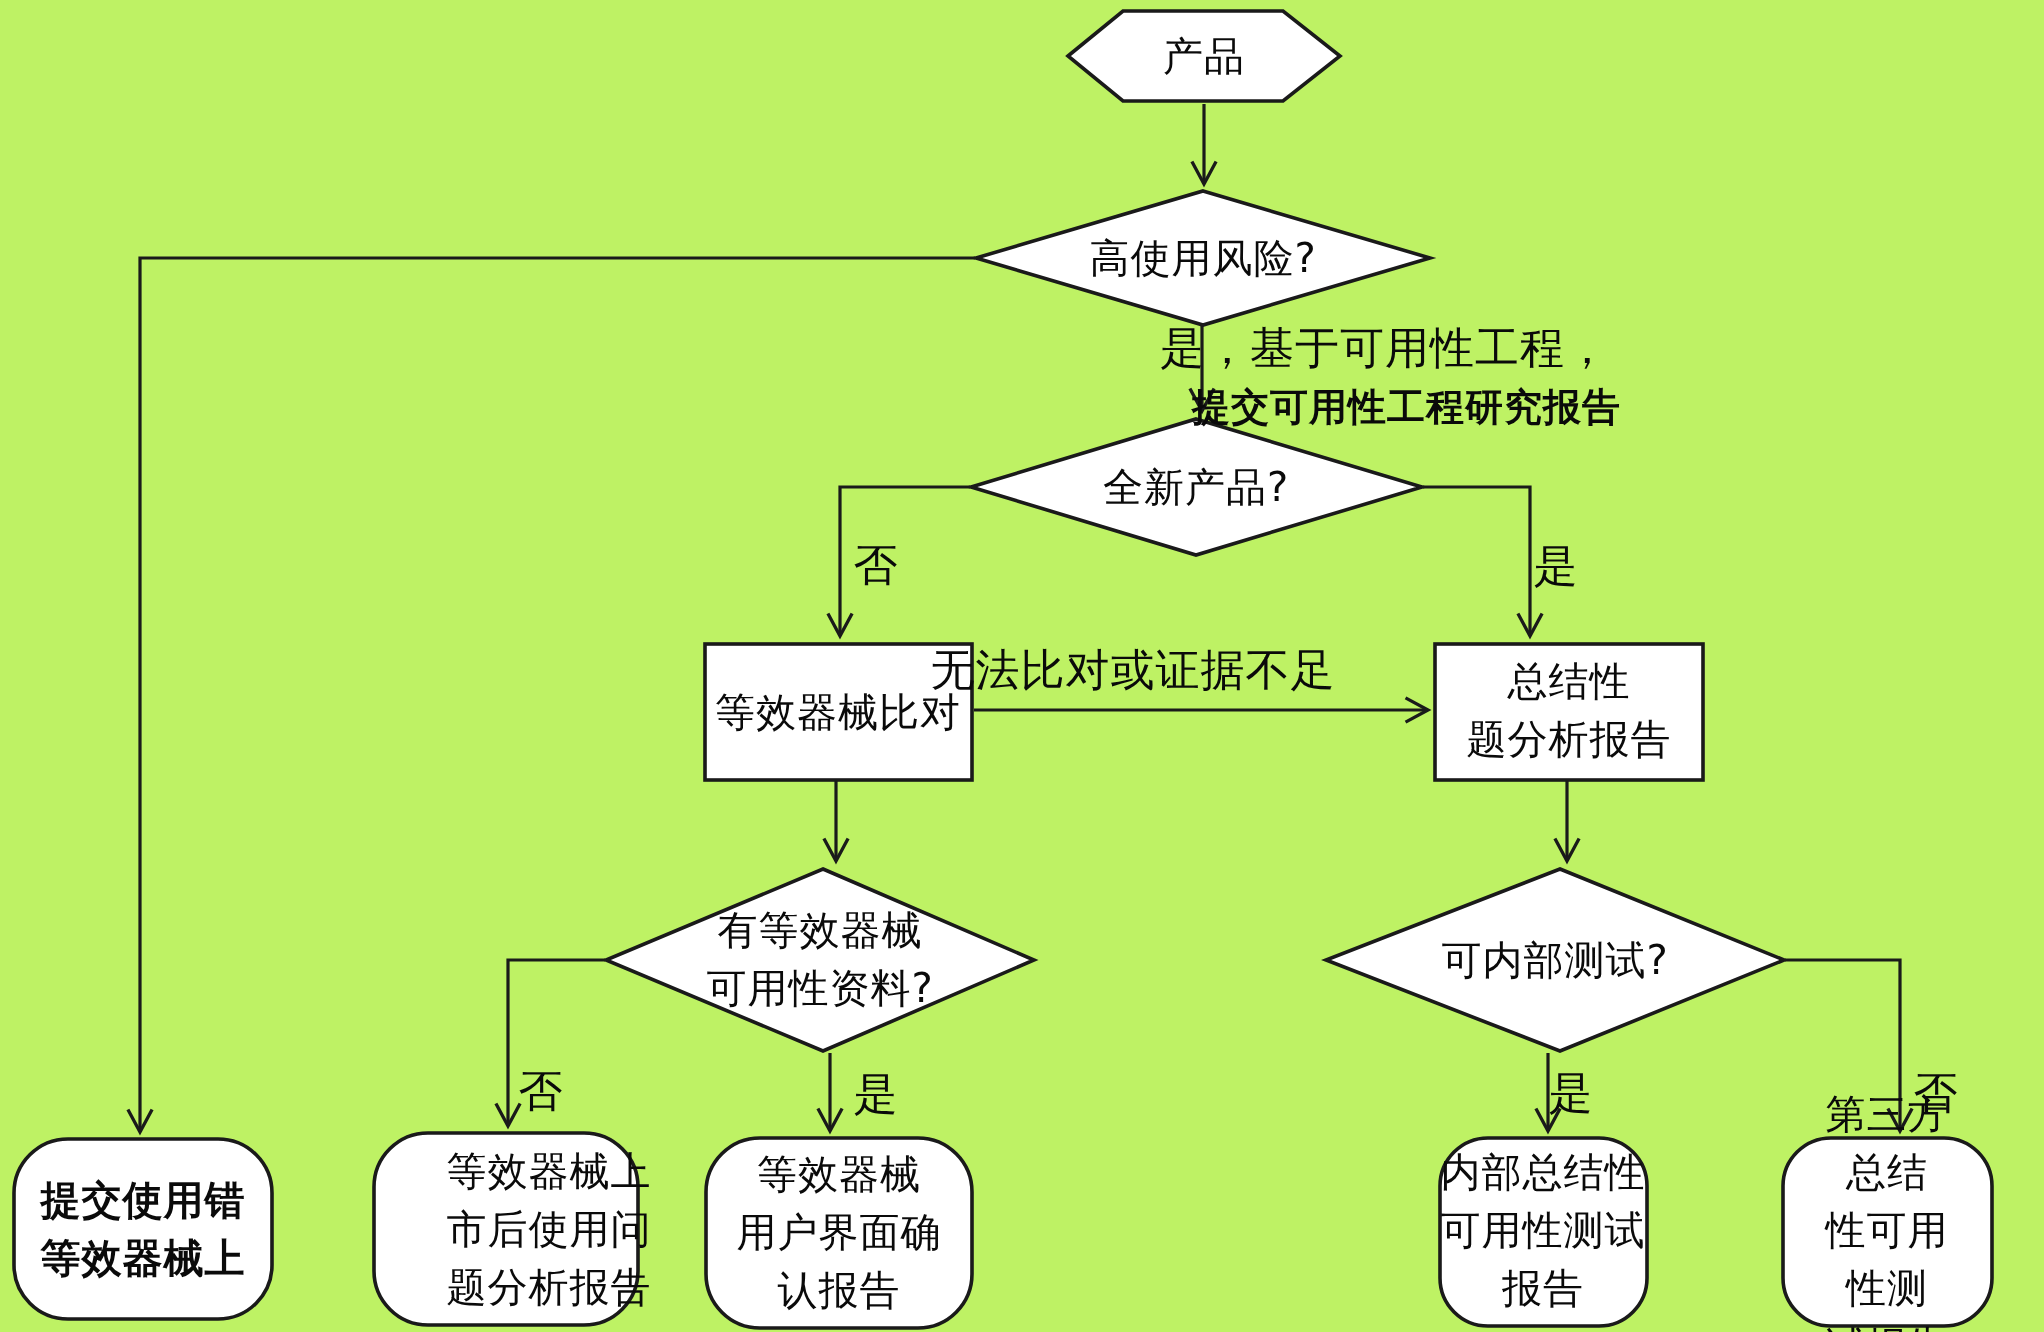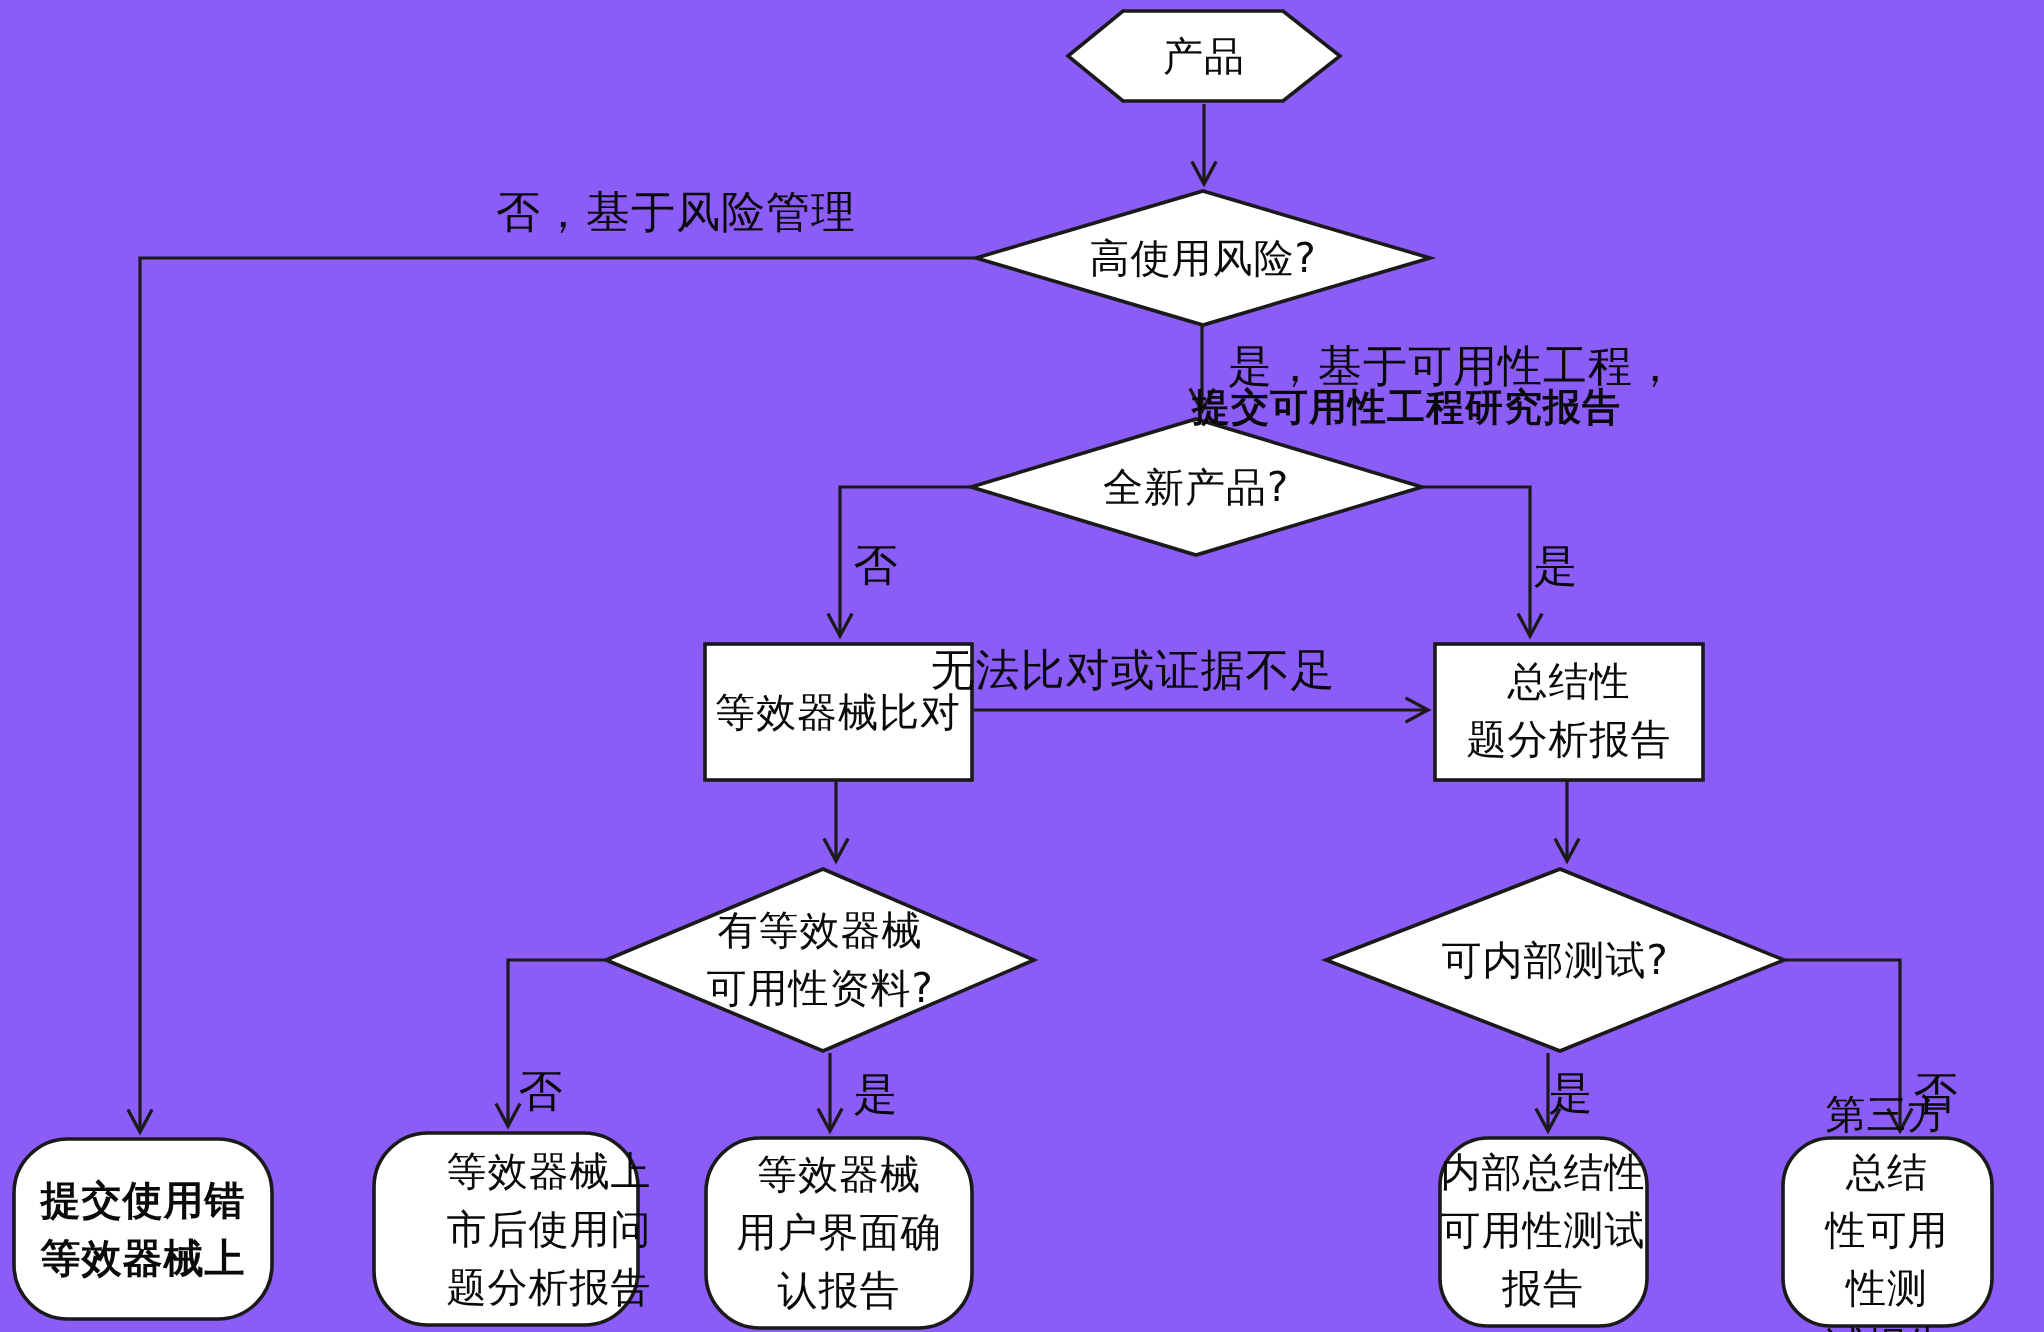--- a/index.html
+++ b/index.html
@@ -1,19 +1,19 @@
 <!DOCTYPE html>
 <html><head>
 <meta charset="utf-8">
 <style>
   html,body{margin:0;padding:0;background:#ffffff;}
   .stage{
     position:relative;
     width:2044px;height:1332px;
-    background:#8b5cf6;
+    background:#bef264;
     overflow:hidden;
     font-family:"DejaVu Sans",sans-serif;
   }
   .stage svg{position:absolute;left:0;top:0;}
   .lbl{
     position:absolute;
     transform:translate(-50%,-50%);
     color:#0a0a0a;
     text-align:center;
     white-space:pre-line;
@@ -91,22 +91,21 @@
   <div class="lbl" style="left:839px;top:1232px;">等效器械
 用户界面确
 认报告</div>
   <div class="lbl" style="left:1543px;top:1230px;">内部总结性
 可用性测试
 报告</div>
   <div class="lbl" style="left:1887px;top:1230px;">第三方总结
 性可用性测
 试报告</div>
 
-  <div class="lbl edge-lbl" style="left:676px;top:212px;">否，基于风险管理</div>
-  <div class="lbl edge-lbl left-anchor" style="left:1228px;top:348px;margin-top:18px;">是，基于可用性工程，</div>
+  <div class="lbl edge-lbl left-anchor" style="left:1160px;top:348px;">是，基于可用性工程，</div>
   <div class="lbl edge-lbl left-anchor bold" style="left:1192px;top:408px;font-size:38px;">提交可用性工程研究报告</div>
   <div class="lbl edge-lbl" style="left:876px;top:565px;">否</div>
   <div class="lbl edge-lbl" style="left:1556px;top:566px;">是</div>
   <div class="lbl edge-lbl" style="left:1133px;top:670px;">无法比对或证据不足</div>
   <div class="lbl edge-lbl" style="left:541px;top:1091px;">否</div>
   <div class="lbl edge-lbl" style="left:876px;top:1094px;">是</div>
   <div class="lbl edge-lbl" style="left:1571px;top:1093px;">是</div>
   <div class="lbl edge-lbl" style="left:1936px;top:1093px;">否</div>
 
 </div>

